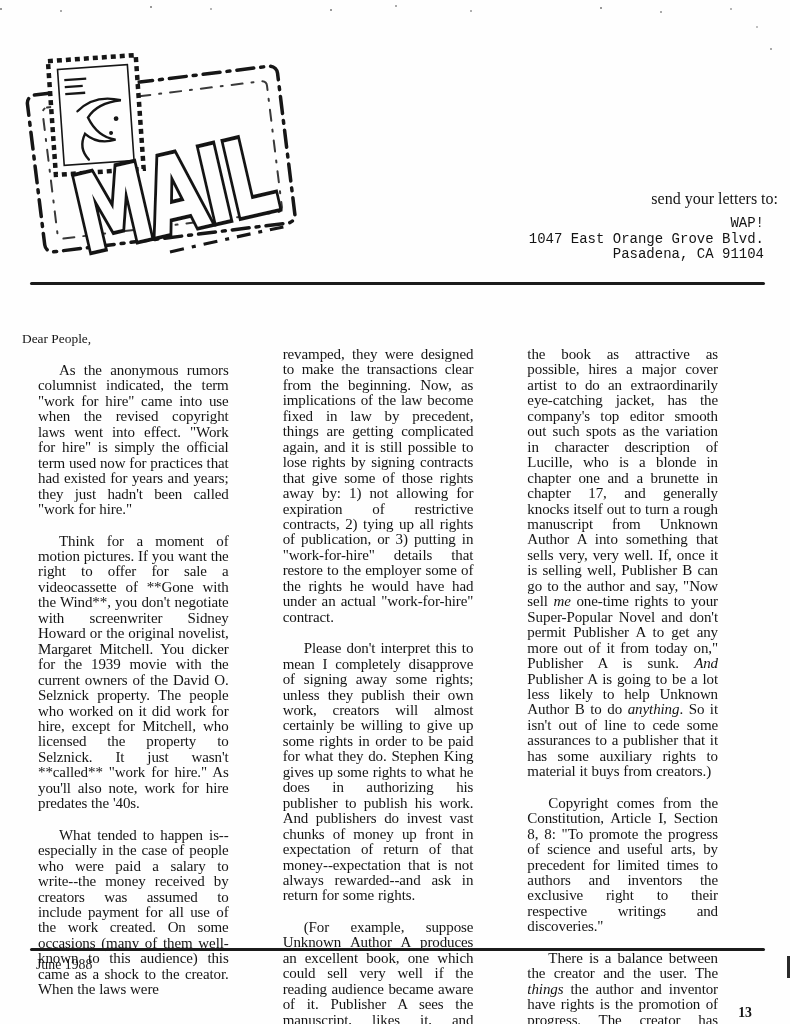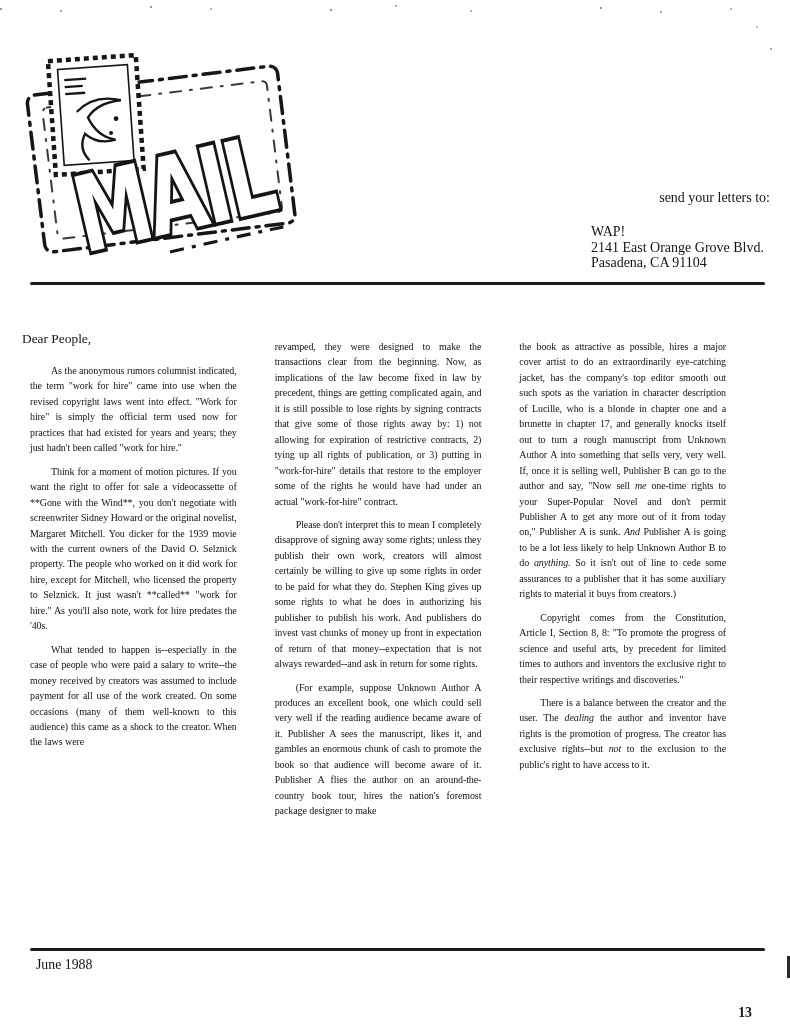--- a/index.html
+++ b/index.html
@@ -25,43 +25,43 @@
   .edge-artifact {
     position: absolute; right: 0; top: 956px; width: 3px; height: 22px;
     background: #2a2a2a;
   }
 
   
   .mail-art { position: absolute; left: 20px; top: 36px; }
 
   
   .letters-note {
-    position: absolute; right: 20px; top: 190px;
-    font-size: 14px; text-align: right;
+    position: absolute; right: 12px; top: 190px;
+    font-size: 16px; text-align: right;
   }
   .address {
-    position: absolute; right: 26px; top: 224px;
-    font-size: 14px; line-height: 15.5px; 
+    position: absolute; right: 26px; top: 216px;
+    font-size: 14px; line-height: 15.5px; text-align: right; font-family: Liberation Mono, monospace;
   }
 
   
   .rule { position: absolute; left: 30px; right: 25px; height: 3px; background: #1b1b1b; border-radius: 2px; }
   .rule-top { top: 282px; }
   .rule-bottom { top: 948px; }
 
   
   .columns {
     position: absolute; left: 22px; top: 331px; width: 712px;
     display: flex; gap: 22px;
   }
   .col { flex: 1 1 0; min-width: 0; }
   .salutation { font-size: 13.4px; margin: 0 0 16px 0; }
   .para {
-    margin: 8px;
-    font-size: 10px;
+    margin: 16px;
+    font-size: 15px;
     line-height: 15.45px;
     text-align: justify;
     letter-spacing: -0.1px;
     word-spacing: 0.2px;
   }
   .para.indent { text-indent: 21px; }
 
   
   .footer-issue {
     position: absolute; left: 36px; top: 957px;
@@ -101,21 +101,21 @@
         <text transform="translate(52 196) scale(0.92 1.28)" font-family="'DejaVu Sans', sans-serif" font-weight="bold" font-size="82" letter-spacing="-3" fill="#fefefe" stroke="#141414" stroke-width="6" paint-order="stroke">MAIL</text>
       </g>
 
       <path d="M150 216 q60 -14 118 -26" stroke="#161616" stroke-width="3.2" fill="none" stroke-dasharray="14 8 4 8"></path>
     </svg>
   </div>
 
   <div class="letters-note">send  your letters to:</div>
   <div class="address">
     <div>WAP!</div>
-    <div>2141 East Orange Grove Blvd.</div>
+    <div>1047 East Orange Grove Blvd.</div>
     <div>Pasadena, CA 91104</div>
   </div>
 
   <div class="rule rule-top"></div>
 
   <div class="columns">
     <div class="col">
       <p class="salutation">Dear People,</p>
       <div>
           <p class="para indent">As the anonymous rumors columnist indicated, the term "work for hire" came into use when the revised copyright laws went into effect.  "Work for hire" is simply the official term used now for practices that had existed for years and years; they just hadn't been called "work for hire."</p>
@@ -127,21 +127,21 @@
       <div>
           <p class="para">revamped, they were designed to make the transactions clear from the beginning.  Now, as implications of the law become fixed in law by precedent, things are getting complicated again, and it is still possible to lose rights by signing contracts that give some of those rights away by: 1) not allowing for expiration of restrictive contracts, 2) tying up all rights of publication, or 3) putting in "work-for-hire" details that restore to the employer some of the rights he would have had under an actual "work-for-hire" contract.</p>
           <p class="para indent">Please don't interpret this to mean I completely disapprove of signing away some rights; unless they publish their own work, creators will almost certainly be willing to give up some rights in order to be paid for what they do.  Stephen King gives up some rights to what he does in authorizing his publisher to publish his work.  And publishers do invest vast chunks of money up front in expectation of return of that money--expectation that is not always rewarded--and ask in return for some rights.</p>
           <p class="para indent">(For example, suppose Unknown Author A produces an excellent book, one which could sell very well if the reading audience became aware of it.  Publisher A sees the manuscript, likes it, and gambles an enormous chunk of cash to promote the book so that audience will become aware of it.  Publisher A flies the author on an around-the-country book tour, hires the nation's foremost package designer to make</p>
         </div>
     </div>
     <div class="col">
       <div>
           <p class="para">the book as attractive as possible, hires a major cover artist to do an extraordinarily eye-catching jacket, has the company's top editor smooth out such spots as the variation in character description of Lucille, who is a blonde in chapter one and a brunette in chapter 17, and generally knocks itself out to turn a rough manuscript from Unknown Author A into something that sells very, very well.  If, once it is selling well, Publisher B can go to the author and say, "Now sell <i>me</i> one-time rights to your Super-Popular Novel and don't permit Publisher A to get any more out of it from today on," Publisher A is sunk.  <i>And</i> Publisher A is going to be a lot less likely to help Unknown Author B to do <i>anything</i>.  So it isn't out of line to cede some assurances to a publisher that it has some auxiliary rights to material it buys from creators.)</p>
           <p class="para indent">Copyright comes from the Constitution, Article I, Section 8, 8: "To promote the progress of science and useful arts, by precedent for limited times to authors and inventors the exclusive right to their respective writings and discoveries."</p>
-          <p class="para indent">There is a balance between the creator and the user.  The <i>dealing</i> the author and inventor have rights is the promotion of progress.  The creator has exclusive rights--but <i>not</i> to the exclusion to the public's right to have access to it.</p>
+          <p class="para indent">There is a balance between the creator and the user.  The <i>things</i> the author and inventor have rights is the promotion of progress.  The creator has exclusive rights--but <i>not</i> to the exclusion to the public's right to have access to it.</p>
         </div>
     </div>
   </div>
 
   <div class="rule rule-bottom"></div>
   <div class="footer-issue">June 1988</div>
   <div class="footer-page">13</div>
 
 </div>
 

